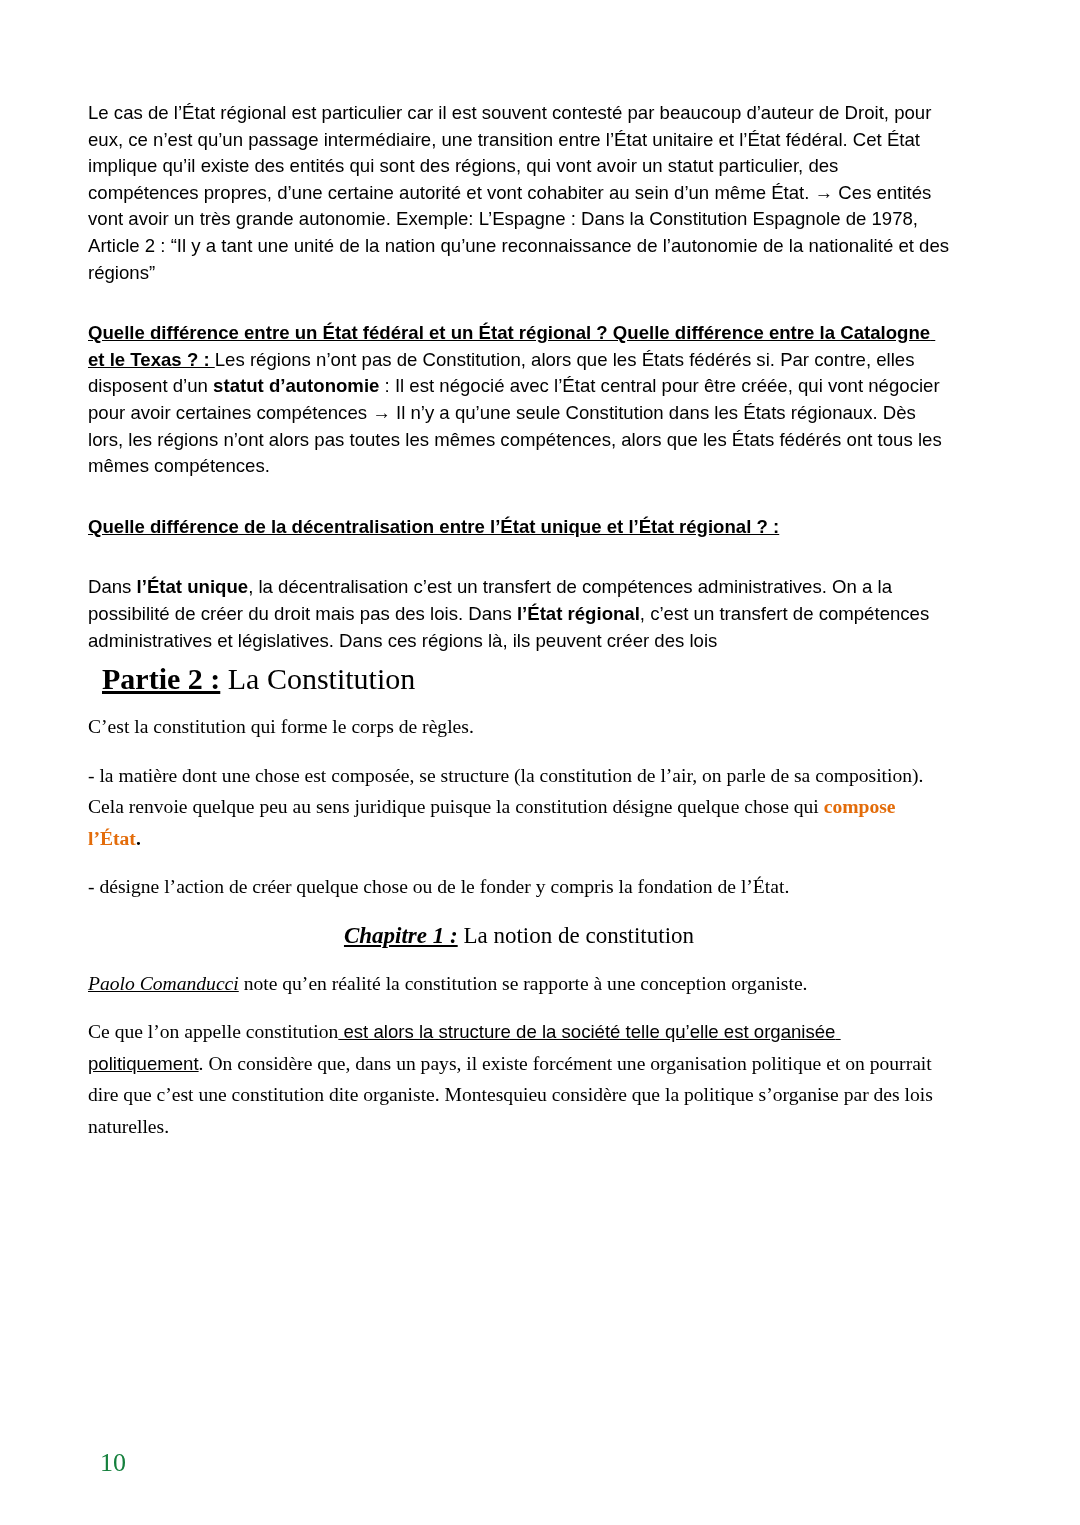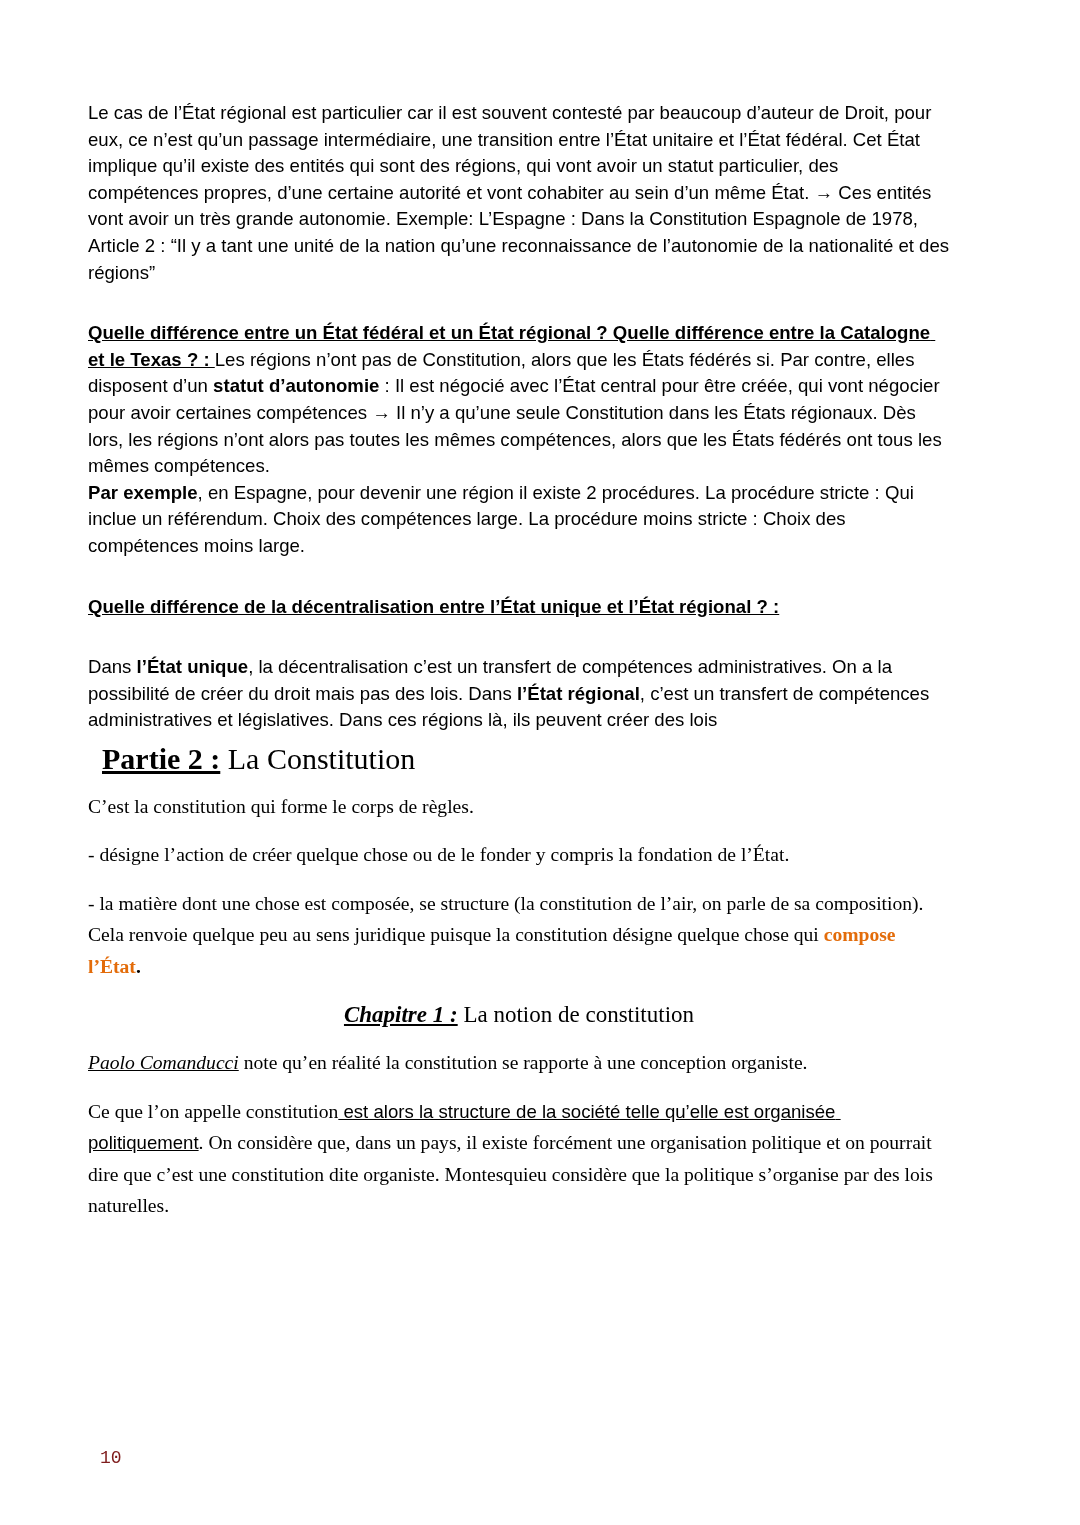--- a/index.html
+++ b/index.html
@@ -53,37 +53,36 @@
   .i { font-style: italic; }
   .c-accent { color: var(--accent, #E36C0A); }
   .f-sans {
     font-family: "Liberation Sans", sans-serif;
     font-size: 18.6px;
   }
   .page-number {
     position: absolute;
     left: 100px;
     top: 1448px;
-    font-family: Liberation Mono, monospace;
-    font-size: 18px;
-    color: #7f1d1d;
+    font-family: Liberation Serif, serif;
+    font-size: 26px;
+    color: #15803d;
   }
 </style>
 </head>
 <body>
 
 <div class="page">
   <div class="content">
       <p class="blk sans paragraph"><span class="seg">Le cas de l’État régional est particulier car il est souvent contesté par beaucoup d’auteur de Droit, pour eux, ce n’est qu’un passage intermédiaire, une transition entre l’État unitaire et l’État fédéral. Cet État implique qu’il existe des entités qui sont des régions, qui vont avoir un statut particulier, des compétences propres, d’une certaine autorité et vont cohabiter au sein d’un même État. → Ces entités vont avoir un très grande autonomie. Exemple: L’Espagne : Dans la Constitution Espagnole de 1978, Article 2 : “Il y a tant une unité de la nation qu’une reconnaissance de l’autonomie de la nationalité et des régions”</span></p>
       <p class="blk sans paragraph gap"><span class="seg b u">Quelle différence entre un État fédéral et un État régional ? Quelle différence entre la Catalogne et le Texas ? : </span><span class="seg">Les régions n’ont pas de Constitution, alors que les États fédérés si. Par contre, elles disposent d’un </span><span class="seg b">statut d’autonomie</span><span class="seg"> : Il est négocié avec l’État central pour être créée, qui vont négocier pour avoir certaines compétences → Il n’y a qu’une seule Constitution dans les États régionaux. Dès lors, les régions n’ont alors pas toutes les mêmes compétences, alors que les États fédérés ont tous les mêmes compétences.</span></p>
-      <p class="blk sans paragraph"><span class="seg b">Par exemple</span><span class="seg">, en Espagne, pour devenir une région il existe 2 procédures. La procédure stricte : Qui inclue un référendum. Choix des compétences large. La procédure moins stricte : Choix des compétences moins large.</span></p>
       <p class="blk sans paragraph gap"><span class="seg b u">Quelle différence de la décentralisation entre l’État unique et l’État régional ? :</span></p>
       <p class="blk sans paragraph gap"><span class="seg">Dans </span><span class="seg b">l’État unique</span><span class="seg">, la décentralisation c’est un transfert de compétences administratives. On a la possibilité de créer du droit mais pas des lois. Dans </span><span class="seg b">l’État régional</span><span class="seg">, c’est un transfert de compétences administratives et législatives. Dans ces régions là, ils peuvent créer des lois</span></p>
       <p class="blk serif heading1"><span class="seg b u">Partie 2 :</span><span class="seg"> La Constitution</span></p>
       <p class="blk serif paragraph"><span class="seg">C’est la constitution qui forme le corps de règles.</span></p>
+      <p class="blk serif paragraph"><span class="seg">- la matière dont une chose est composée, se structure (la constitution de l’air, on parle de sa composition). Cela renvoie quelque peu au sens juridique puisque la constitution désigne quelque chose qui </span><span class="seg b c-accent">compose l’État</span><span class="seg b">.</span></p>
       <p class="blk serif paragraph"><span class="seg">- désigne l’action de créer quelque chose ou de le fonder y compris la fondation de l’État.</span></p>
-      <p class="blk serif paragraph"><span class="seg">- la matière dont une chose est composée, se structure (la constitution de l’air, on parle de sa composition). Cela renvoie quelque peu au sens juridique puisque la constitution désigne quelque chose qui </span><span class="seg b c-accent">compose l’État</span><span class="seg b">.</span></p>
       <p class="blk serif heading2"><span class="seg b u i">Chapitre 1 :</span><span class="seg"> La notion de constitution</span></p>
       <p class="blk serif paragraph"><span class="seg u i">Paolo Comanducci</span><span class="seg"> note qu’en réalité la constitution se rapporte à une conception organiste.</span></p>
       <p class="blk serif paragraph"><span class="seg">Ce que l’on appelle constitution</span><span class="seg u f-sans"> est alors la structure de la société telle qu’elle est organisée politiquement</span><span class="seg">. On considère que, dans un pays, il existe forcément une organisation politique et on pourrait dire que c’est une constitution dite organiste. Montesquieu considère que la politique s’organise par des lois naturelles.</span></p>
     </div>
   <div class="page-number">10</div>
 </div>
 
 </body></html>

